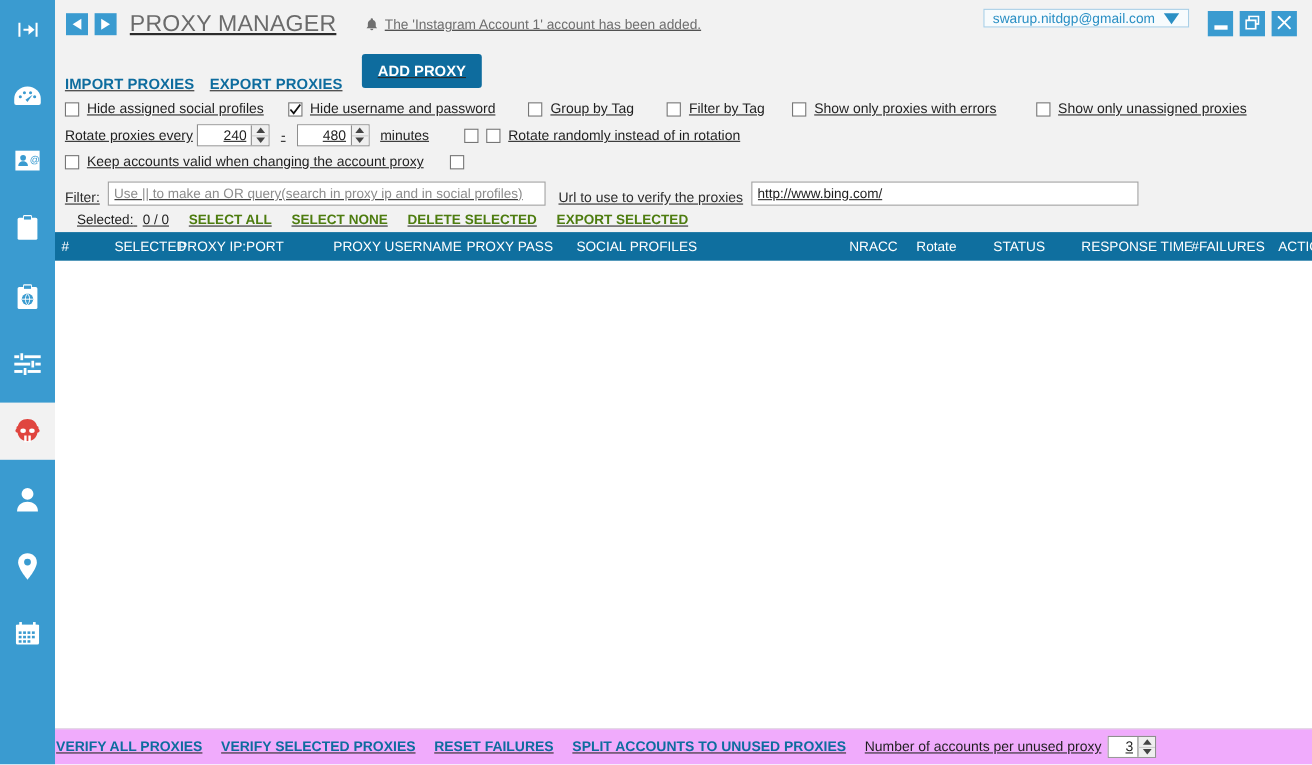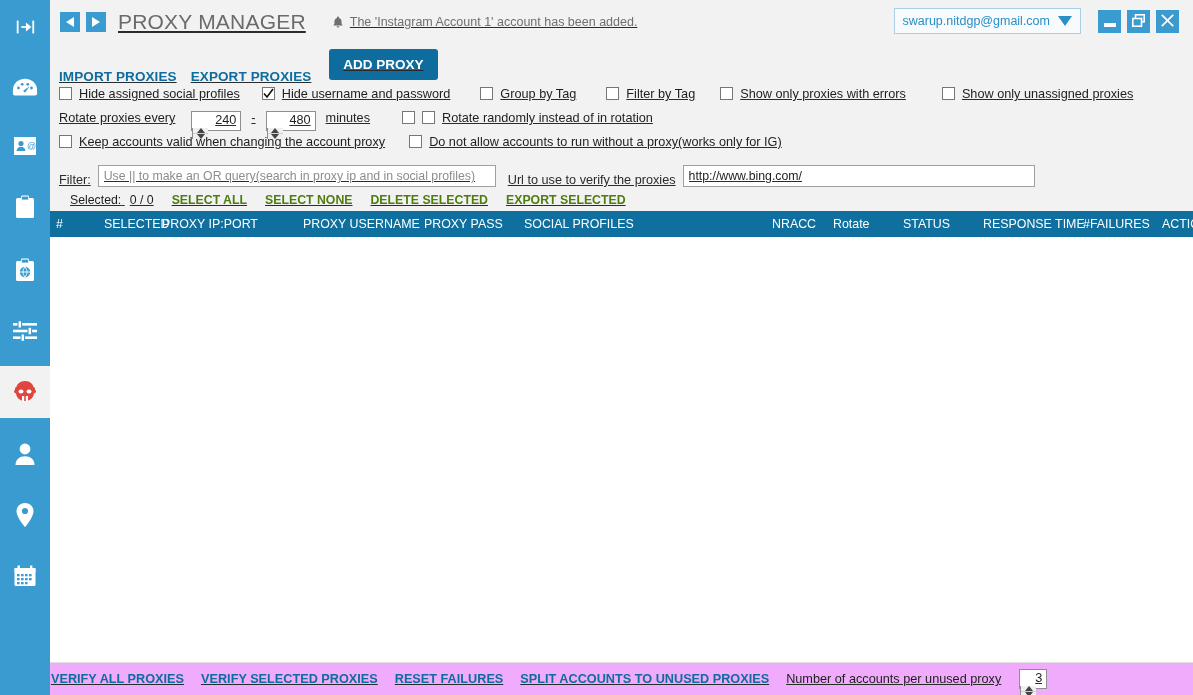--- a/index.html
+++ b/index.html
@@ -75,21 +75,21 @@
     font-size: 21px; color: #6b6b6b; letter-spacing: .2px;
     margin-left: 6px; white-space: nowrap;
   }
   .notify {
     display: flex; align-items: center; margin-left: 26px;
     color: #6f6f6f; font-size: 12.5px; white-space: nowrap;
   }
   .notify .bell { margin-right: 6px; display: inline-flex; }
   .acct-box {
     position: absolute; right: 112px; top: 8px;
-    height: 26px; min-width: 180px;
+    height: 17px; min-width: 180px;
     border: 1px solid #a9cfe6; background: #f7fbfd;
     display: flex; align-items: center; padding: 0 8px;
     color: #2a8fc4; font-size: 12.5px; cursor: pointer; white-space: nowrap;
   }
   .acct-box .caret {
     margin-left: 8px; width: 0; height: 0;
     border-left: 7px solid transparent; border-right: 7px solid transparent;
     border-top: 10px solid #2a8fc4;
   }
   .wctrl { position: absolute; top: 10px; display: flex; gap: 6px; right: 14px; }
@@ -112,39 +112,39 @@
   }
   .addproxy {
     background: #0e6c9e; color: #ffffff; font-weight: bold;
     font-size: 13.5px; padding: 8px 14px; border: none;
     border-radius: 3px; cursor: pointer; margin-left: 4px;
     font-family: "Liberation Sans", sans-serif;
   }
 
   
   .opts { padding: 0 9px; }
-  .orow { display: flex; align-items: flex-start; height: 24px; white-space: nowrap; }
+  .orow { display: flex; align-items: center; height: 24px; white-space: nowrap; }
   .orow.r1 { margin-top: 3px; }
   .cb {
     width: 13px; height: 13px; border: 1px solid #767676;
     background: #fff; display: inline-flex; align-items: center;
     justify-content: center; flex: 0 0 13px; cursor: pointer;
     margin-right: 7px;
   }
   .cb .mark {
     display: none; width: 11px; height: 11px;
   }
   .cb.checked .mark { display: block; }
   .olabel { font-size: 12.7px; color: #1e1e1e; margin-right: 22px; cursor: default; }
 
   .txtlabel { font-size: 12.7px; color: #1e1e1e; }
 
   .spin {
     display: inline-flex; align-items: stretch; height: 20px;
-    border: 1px solid #8e8e8e; background: #fff; margin: 0 0 0 16px; flex-direction: column;
+    border: 1px solid #8e8e8e; background: #fff; margin: 0 0 0 4px;
   }
   .spin input {
     border: none; outline: none; width: 48px; height: 18px;
     text-align: right; padding-right: 4px; font-size: 12.7px;
     font-family: "Liberation Sans", sans-serif; background: #fff; color: #1e1e1e;
   }
   .spin .arrows {
     width: 16px; display: flex; flex-direction: column;
     border-left: 1px solid #8e8e8e; background: #efefef;
   }
@@ -491,21 +491,20 @@
 
       <div class="orow">
         <span class="cb">
           
         </span>
         <span class="olabel" style="margin-right:24px">Keep accounts valid when changing the account proxy</span>
 
         <span class="cb">
           
         </span>
-        <span class="olabel">Do not allow accounts to run without a proxy(works only for IG)</span>
       </div>
 
       <div class="filterrow">
         <span class="lab">Filter:</span>
         <input id="filter-input" class="tinput" placeholder="Use || to make an OR query(search in proxy ip and in social profiles)" style="">
         <span class="urllabel">Url to use to verify the proxies</span>
         <input id="url-input" class="tinput" value="http://www.bing.com/" style="">
       </div>
 
     </div>

